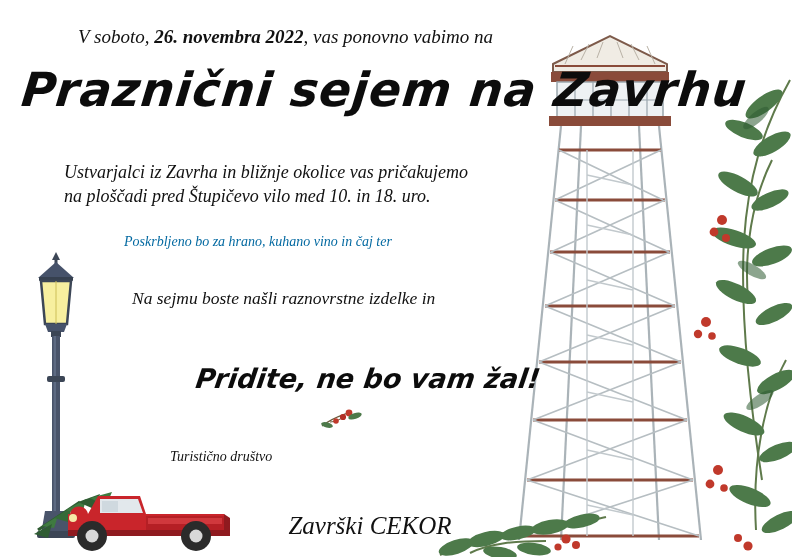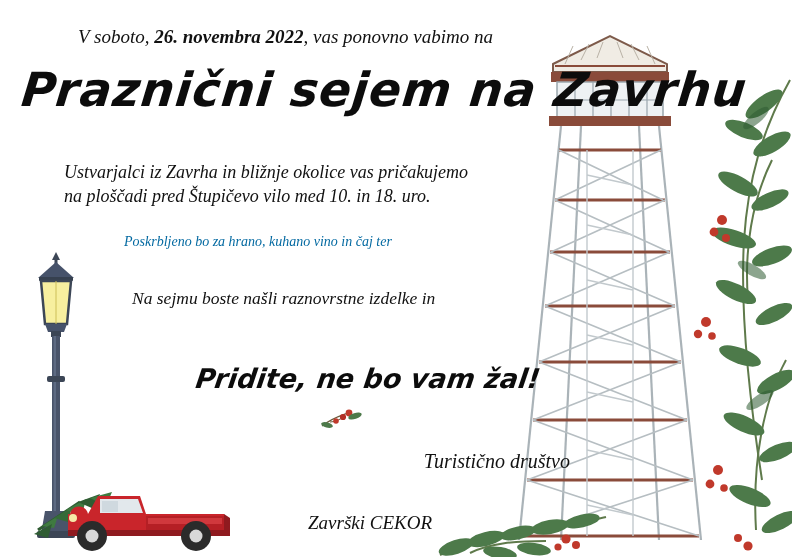--- a/index.html
+++ b/index.html
@@ -118,33 +118,33 @@
     top: 408px;
     width: 50px;
     height: 22px;
   }
 
   .org {
     position: absolute;
     left: 170px;
     top: 448px;
     width: 400px;
-    text-align: right;
-    font-size: 20px;
+    text-align: left;
+    font-size: 14px;
     font-style: italic;
     color: #111;
     line-height: 1.35;
   }
   .org-3 {
     position: absolute;
     left: 170px;
     top: 512px;
     width: 400px;
     text-align: center;
-    font-size: 19px;
+    font-size: 25px;
     font-style: italic;
     color: #111;
   }
 
   
   .lamp {
     position: absolute;
     left: 20px;
     top: 248px;
     width: 72px;

